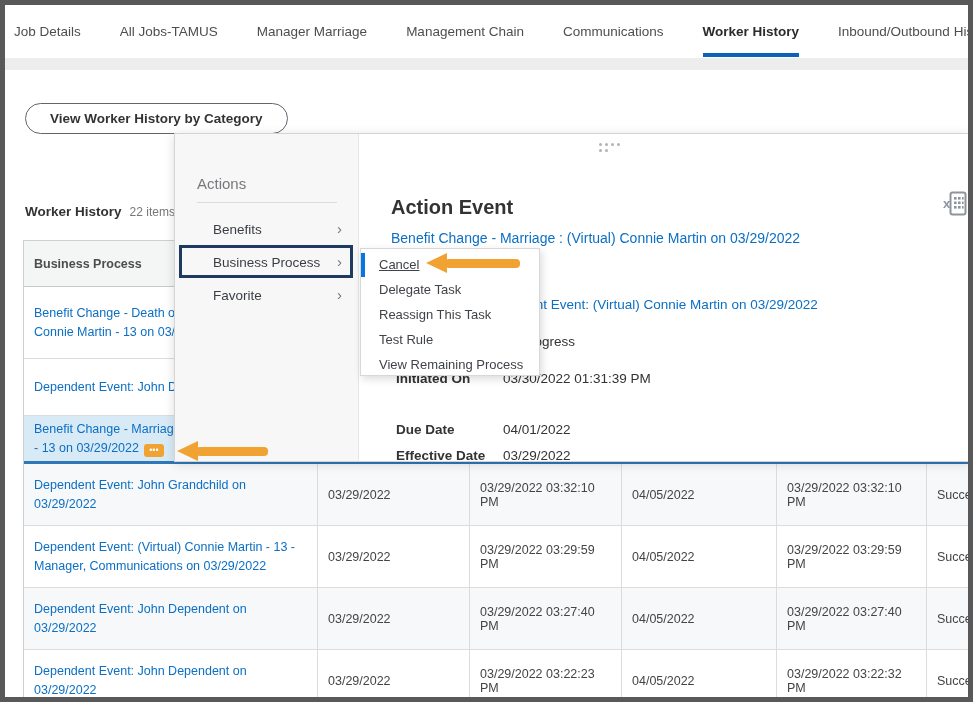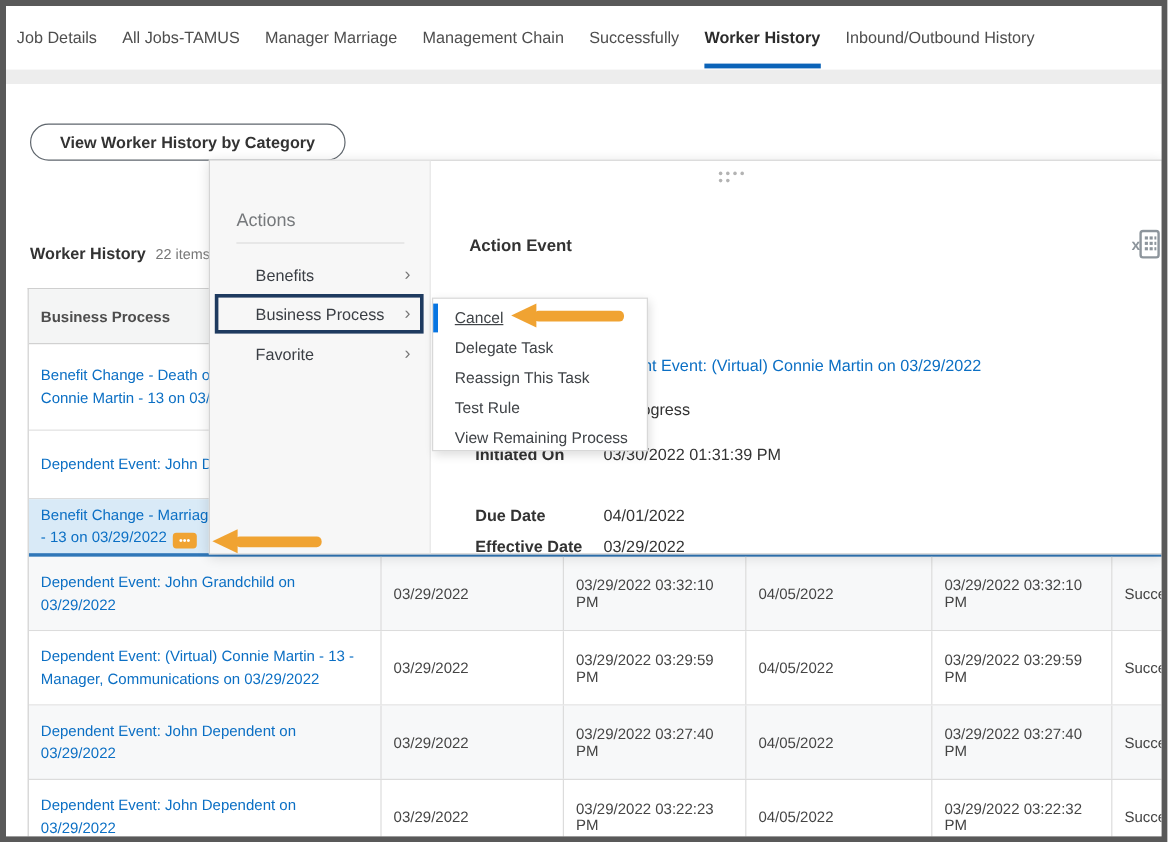--- a/index.html
+++ b/index.html
@@ -2,21 +2,21 @@
 <html><head>
 <meta charset="utf-8">
 <style>
   * { margin:0; padding:0; box-sizing:border-box; }
   html,body { width:973px; height:702px; overflow:hidden; background:#fff;
               font-family:"Liberation Sans", sans-serif; position:relative; }
   .frame { position:absolute; inset:0; border:5px solid #595959; z-index:60; pointer-events:none; }
 
   
   .tabbar { position:absolute; left:5px; top:5px; right:5px; height:53px; background:#fff;
-            display:flex; align-items:center; gap:21px; padding-left:9px; z-index:2; }
+            display:flex; align-items:center; gap:39px; padding-left:9px; z-index:2; }
   .tab { position:relative; height:100%; display:flex; align-items:center;
          font-size:13.5px; color:#4e4e4e; cursor:pointer; white-space:nowrap; }
   .tab.active { color:#2b2b2b; font-weight:bold; }
   .tab .underline { position:absolute; left:0; right:0; bottom:1px; height:4px; background:#0b63b8; }
   .substrip { position:absolute; left:5px; top:58px; right:5px; height:12px; background:#ededed; z-index:2; }
 
   
   .view-btn { position:absolute; left:25px; top:103px; height:31px; padding:0 24px;
               background:#fff; border:1px solid #5f666d; border-radius:16px;
               font-family:"Liberation Sans",sans-serif; font-size:13.5px; font-weight:bold; color:#333;
@@ -59,21 +59,21 @@
   .menu-title { position:absolute; left:22px; top:41px; font-size:15px; color:#76797c; }
   .menu-divider { position:absolute; left:22px; top:68px; width:140px; height:1px; background:#dcdcdc; }
   .menu-item { position:absolute; left:22px; font-size:13.5px; color:#3a3e44; cursor:pointer;margin-left:16px; }
   .menu-chevron { position:absolute; right:16px; font-size:15px; color:#777; cursor:pointer; }
   .mi-benefits { top:88px; } .ch-benefits { top:86px; }
   .mi-bp { top:121px; } .ch-bp { top:119px; }
   .mi-fav { top:154px; } .ch-fav { top:152px; }
   .navy-box { position:absolute; left:4px; top:111px; width:174px; height:33px;
               border:3px solid #1e3a5f; }
 
-  .event-title { position:absolute; left:216px; top:62px; font-size:14px; font-weight:bold; color:#333; }
+  .event-title { position:absolute; left:216px; top:62px; font-size:20px; font-weight:bold; color:#333; }
   .event-link { position:absolute; left:216px; top:94px; font-size:14px; }
   .for-link { position:absolute; left:306px; top:161px; font-size:13.5px; }
   .status-val { position:absolute; left:331px; top:200px; font-size:13.5px; color:#333; white-space:nowrap; }
   .fld-label { position:absolute; left:221px; font-size:13.5px; font-weight:bold; color:#333; white-space:nowrap; }
   .fld-value { position:absolute; left:328px; font-size:13.5px; color:#333; white-space:nowrap; }
   .f0 { top:237px; } .f1 { top:288px; } .f2 { top:314px; }
   .excel-btn { position:absolute; left:768px; top:57px; width:24px; height:26px; cursor:pointer; }
 
   
   .submenu { position:absolute; left:360px; top:248px; width:180px; height:128px; background:#fff;
@@ -102,21 +102,21 @@
   <div class="tab">
       <span>All Jobs-TAMUS</span>
     </div>
   <div class="tab">
       <span>Manager Marriage</span>
     </div>
   <div class="tab">
       <span>Management Chain</span>
     </div>
   <div class="tab">
-      <span>Successfully</span>
+      <span>Communications</span>
     </div>
   <div class="tab active">
       <span>Worker History</span>
       <div class="underline"></div>
     </div>
   <div class="tab">
       <span>Inbound/Outbound History</span>
     </div>
 </div>
 <div class="substrip"></div>
@@ -254,20 +254,21 @@
     <div class="menu-item mi-benefits">Benefits</div>
     <div class="menu-chevron ch-benefits">›</div>
     <div class="navy-box"></div>
     <div class="menu-item mi-bp">Business Process</div>
     <div class="menu-chevron ch-bp">›</div>
     <div class="menu-item mi-fav">Favorite</div>
     <div class="menu-chevron ch-fav">›</div>
   </div>
 
   <div class="event-title">Action Event</div>
+  <a class="event-link blk">Benefit Change - Marriage : (Virtual) Connie Martin on 03/29/2022</a>
   <a class="for-link blk">Dependent Event: (Virtual) Connie Martin on 03/29/2022</a>
   <div class="status-val">In Progress</div>
   <div class="fld-label f0">Initiated On</div>
   <div class="fld-value f0">03/30/2022 01:31:39 PM</div>
   <div class="fld-label f1">Due Date</div>
   <div class="fld-value f1">04/01/2022</div>
   <div class="fld-label f2">Effective Date</div>
   <div class="fld-value f2">03/29/2022</div>
 
   <div class="excel-btn">

